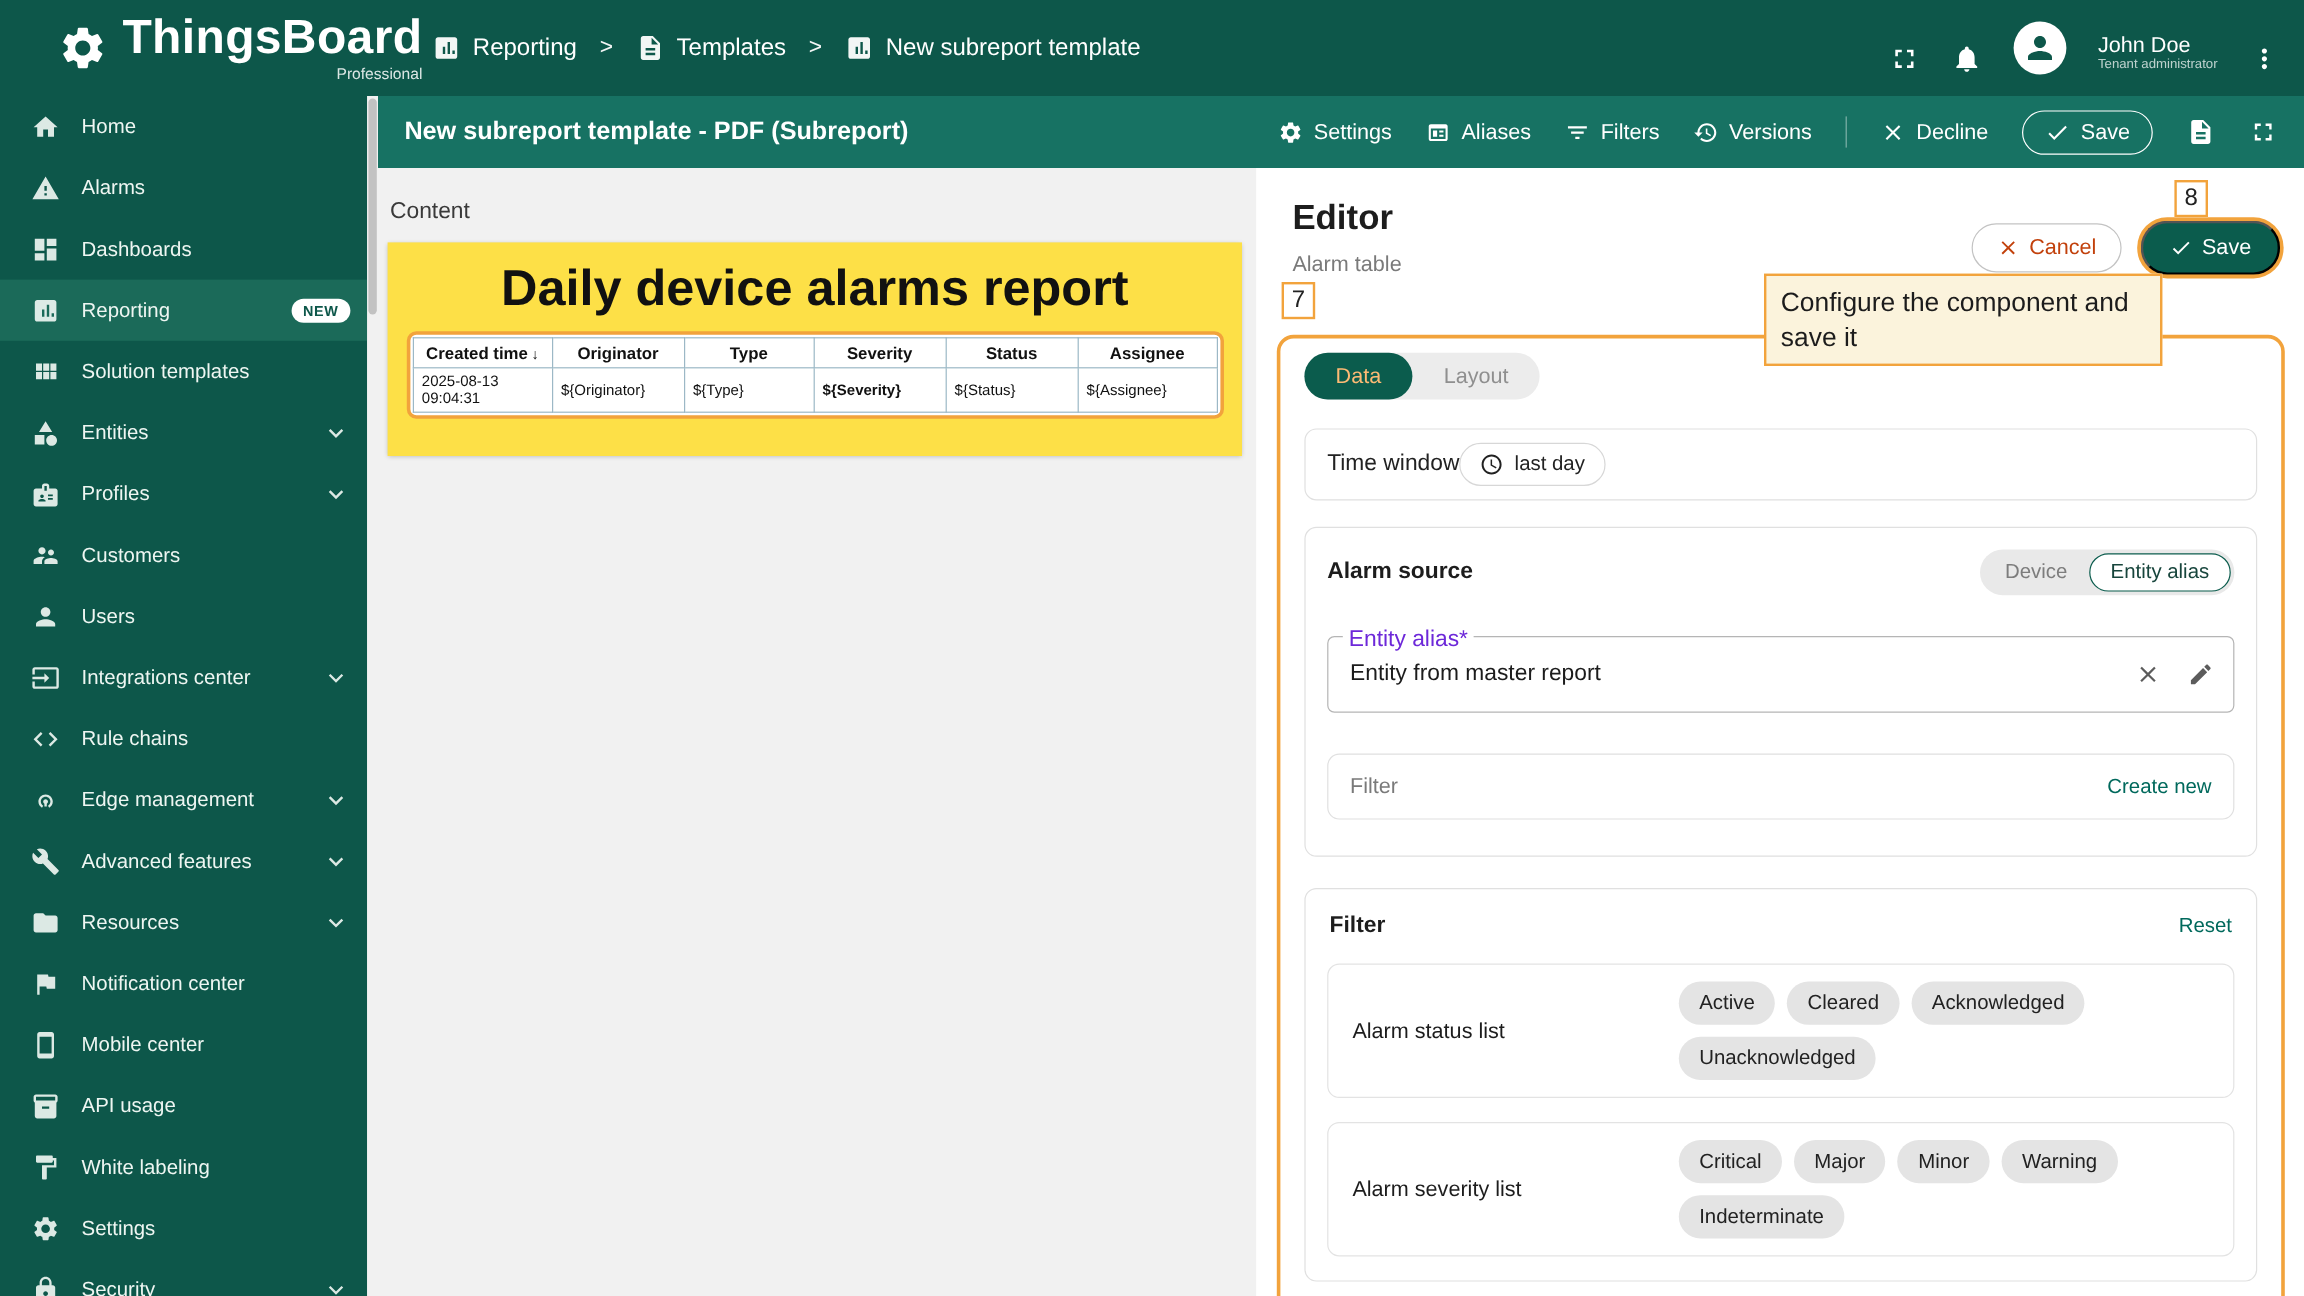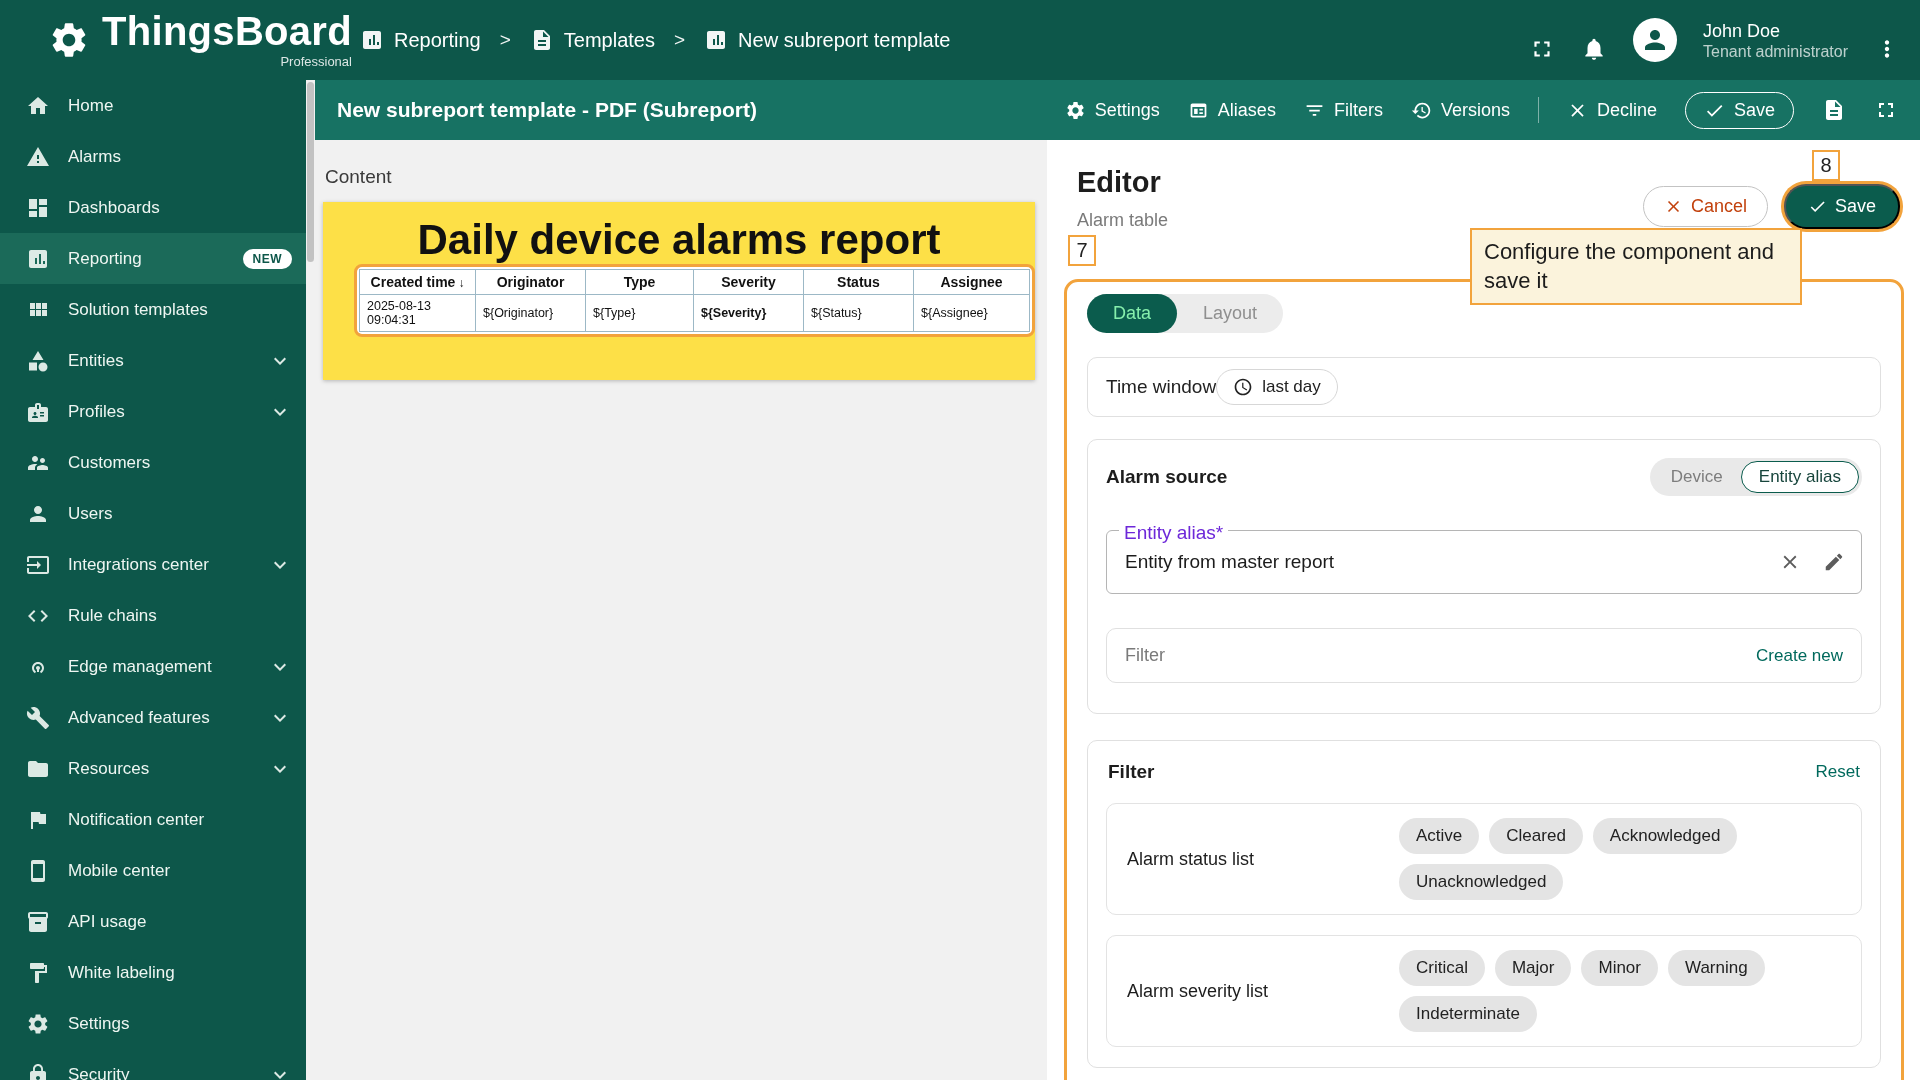--- a/index.html
+++ b/index.html
@@ -17,21 +17,21 @@
   .crumbs{display:flex;align-items:center;gap:16px;margin-left:54px;font-size:20px}
   .crumb{display:flex;align-items:center;gap:10px;cursor:pointer}
   .crumb .icon{width:24px;height:24px;opacity:.95}
   .crumb-sep{font-size:19px;opacity:.95;margin:0 3px}
   .header-right{margin-left:auto;display:flex;align-items:flex-end;gap:26px;padding-right:20px}
   .hdr-icon{width:26px;height:26px;cursor:pointer}
   .avatar{width:44px;height:44px;border-radius:50%;background:#fff;color:#0d574a;display:flex;align-items:center;justify-content:center;cursor:pointer}
   .avatar .icon{width:30px;height:30px}
   .user-meta{line-height:1.25}
   .user-name{font-size:18px}
-  .user-role{font-size:16px;opacity:.72}
+  .user-role{font-size:11px;opacity:.72}
 
   
   .sidebar{position:absolute;top:80px;left:0;width:306px;bottom:0;background:#0d574a;color:#eef6f2;overflow:hidden;z-index:5}
   .nav-item{height:51px;display:flex;align-items:center;gap:18px;padding:0 14px 0 26px;font-size:17px;font-weight:500;cursor:pointer;white-space:nowrap}
   .nav-item .icon{width:24px;height:24px;opacity:.92}
   .nav-item.active{background:#1b6a59}
   .badge-new{margin-left:auto;background:#fff;color:#0d574a;font-size:12px;font-weight:bold;padding:3px 10px;border-radius:11px;letter-spacing:.5px}
   .chev{margin-left:auto;width:22px;height:22px;opacity:.9}
   .sb-scroll{position:absolute;top:80px;left:306px;width:9px;bottom:0;background:#f1f1f1;z-index:6}
   .sb-thumb{position:absolute;top:2px;left:1px;width:7px;height:180px;background:#c2c2c2;border-radius:4px;cursor:pointer}
@@ -44,21 +44,21 @@
   .tb-btn .icon{width:21px;height:21px}
   .tb-save{border:1.5px solid #fff;border-radius:21px;padding:7px 18px}
   .tb-divider{width:1px;height:26px;background:rgba(255,255,255,.45)}
   .tb-icon-btn{width:24px;height:24px;cursor:pointer}
 
   
   .content{position:absolute;top:140px;left:315px;width:732px;bottom:0;background:#f1f1f1;padding:26px 12px 0 8px}
   .content-title{font-size:19px;color:#3a3a3a;margin-left:2px}
   .report-card{margin-top:14px;background:#fde047;height:178px;box-shadow:0 1px 4px rgba(0,0,0,.25);padding-top:14px}
   .report-title{text-align:center;font-size:42px;font-weight:bold;color:#111}
-  .report-table-wrap{display:flex;justify-content:flex-end;}
+  .report-table-wrap{display:flex;justify-content:center;margin-top:12px}
   .table-highlight{border:3px solid #f2a33c;border-radius:8px;padding:2px;background:#fff}
   table.report{border-collapse:collapse}
   table.report th,table.report td{border:1px solid #9cb8c6;padding:4px 7px;color:#111}
   table.report th{font-size:14px;text-align:center;font-weight:bold}
   table.report td{font-size:12.5px;text-align:left}
   .w1{width:116px}.w2{width:110px}.w3{width:108px}.w4{width:110px}.w5{width:110px}.w6{width:116px}
   .sort-arrow{font-size:12px;margin-left:3px}
   .bold{font-weight:bold}
 
   
@@ -71,21 +71,21 @@
   .btn-cancel .icon,.btn-save .icon{width:19px;height:19px}
   .btn-save{display:flex;align-items:center;gap:8px;border-radius:22px;padding:10px 22px;font-size:18px;font-weight:500;color:#fff;background:#0b5c4d;cursor:pointer;box-shadow:0 0 0 3px #f2a33c}
   .step-badge{position:absolute;background:#fff;border:2px solid #f2a33c;color:#222;font-size:20px;width:28px;height:31px;display:flex;align-items:center;justify-content:center;z-index:9}
   .step7{top:95px;left:21px}
   .step8{top:10px;right:80px}
   .tooltip{position:absolute;top:88px;left:423px;width:332px;background:#fbf3dc;border:2px solid #f2a33c;padding:8px 12px;font-size:22px;color:#1c1c1c;line-height:1.3;z-index:10}
   .config-panel{position:absolute;top:139px;left:17px;right:16px;height:1200px;border:3px solid #f2a33c;border-radius:14px;background:#fff;padding:12px 20px;z-index:2}
 
   .tabs{display:inline-flex;background:#ececec;border-radius:20px}
   .tab{padding:9px 26px;font-size:18px;color:#8f8f8f;border-radius:20px;cursor:pointer}
-  .tab.active{background:#0b5c4d;color:#86efac}
+  .tab.active{background:#0b5c4d;color:#fdba74}
   .row-box{border:1px solid #e0e0e0;border-radius:10px}
   .time-row{margin-top:24px;padding:11px 18px;display:flex;align-items:center;}
   .time-label{font-size:19px;color:#222;font-weight:500}
   .time-btn{display:flex;align-items:center;gap:9px;border:1px solid #d7d7d7;border-radius:20px;padding:7px 16px;font-size:17px;color:#222;cursor:pointer;background:#fff}
   .time-btn .icon{width:20px;height:20px}
   .source-box{margin-top:22px;padding:18px 18px 30px}
   .source-head{display:flex;align-items:center;justify-content:space-between}
   .section-title{font-size:19px;font-weight:bold;color:#1d1d1d}
   .toggle{display:flex;background:#e9e9e9;border-radius:19px;padding:3px;align-items:center}
   .toggle-opt{padding:6px 18px;font-size:17px;color:#7d7d7d;border-radius:16px;cursor:pointer}

